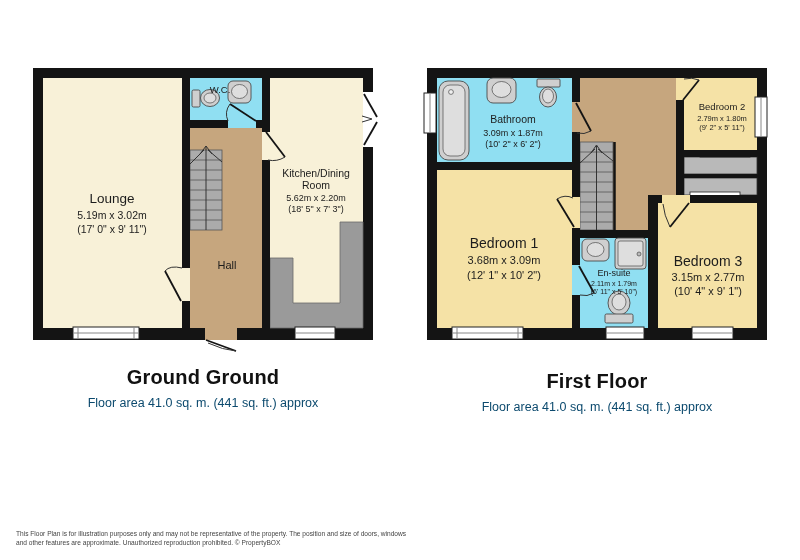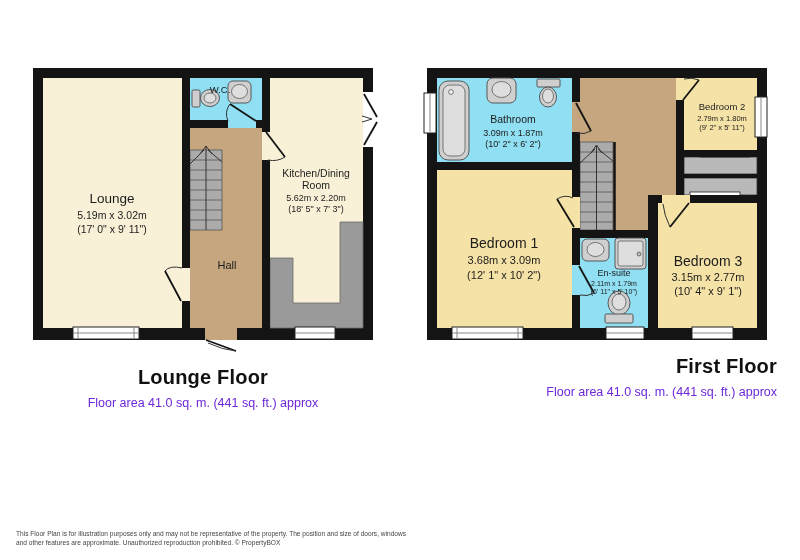--- a/index.html
+++ b/index.html
@@ -3,21 +3,21 @@
 <meta charset="utf-8">
 <style>
   html,body{margin:0;padding:0;background:#fff;}
   #canvas{position:relative;width:800px;height:560px;background:#ffffff;overflow:hidden;
           font-family:"Liberation Sans", sans-serif;}
   .plan{position:absolute;top:55px;}
   #ground-svg{left:23px;}
   #first-svg{left:417px;}
   .titleblock{position:absolute;width:360px;text-align:center;}
   .floor-title{font-size:20px;font-weight:bold;color:#111;letter-spacing:0.2px;}
-  .floor-sub{font-size:12.5px;color:#6d28d9;margin-top:7px;}
+  .floor-sub{font-size:12.5px;color:#0c4a6e;margin-top:7px;}
   .footer-total{position:absolute;left:16px;top:501px;font-size:15.5px;color:#333;}
   .footer-disclaimer{position:absolute;left:16px;top:529px;font-size:6.6px;line-height:9px;color:#444;}
   
   svg text{fill:#1c1c1c;}
   .room-name{font-size:13.5px;}
   .room-dims{font-size:10.5px;}
   .name-lg{font-size:14px;}
   .dims-md{font-size:11px;}
   .name-md{font-size:10.5px;}
   .dims-sm{font-size:9px;}
@@ -276,24 +276,24 @@
     <text class="name-lg" text-anchor="middle" x="708" y="266">Bedroom 3</text>
     <text class="dims-md" text-anchor="middle" x="708" y="281">3.15m x 2.77m</text>
     <text class="dims-md" text-anchor="middle" x="708" y="295">(10' 4" x 9' 1")</text>
 
     <text class="name-xs" text-anchor="middle" x="614" y="276">En-suite</text>
     <text class="dims-xxs" text-anchor="middle" x="614" y="286">2.11m x 1.79m</text>
     <text class="dims-xxs" text-anchor="middle" x="614" y="294">(6' 11" x 5' 10")</text>
   </svg>
 
   <div class="titleblock" style="left:23px;top:366px;">
-    <div class="floor-title">Lounge Floor</div>
+    <div class="floor-title">Ground Ground</div>
     <div class="floor-sub">Floor area 41.0 sq. m. (441 sq. ft.) approx</div>
   </div>
-  <div class="titleblock" style="left:417px;top:355px;text-align:right;">
+  <div class="titleblock" style="left:417px;top:370px;">
     <div class="floor-title">First Floor</div>
     <div class="floor-sub">Floor area 41.0 sq. m. (441 sq. ft.) approx</div>
   </div>
 
   <div class="footer-disclaimer">
     <div>This Floor Plan is for illustration purposes only and may not be representative of the property. The position and size of doors, windows</div>
     <div>and other features are approximate. Unauthorized reproduction prohibited. © PropertyBOX</div>
   </div>
 
 </div>

